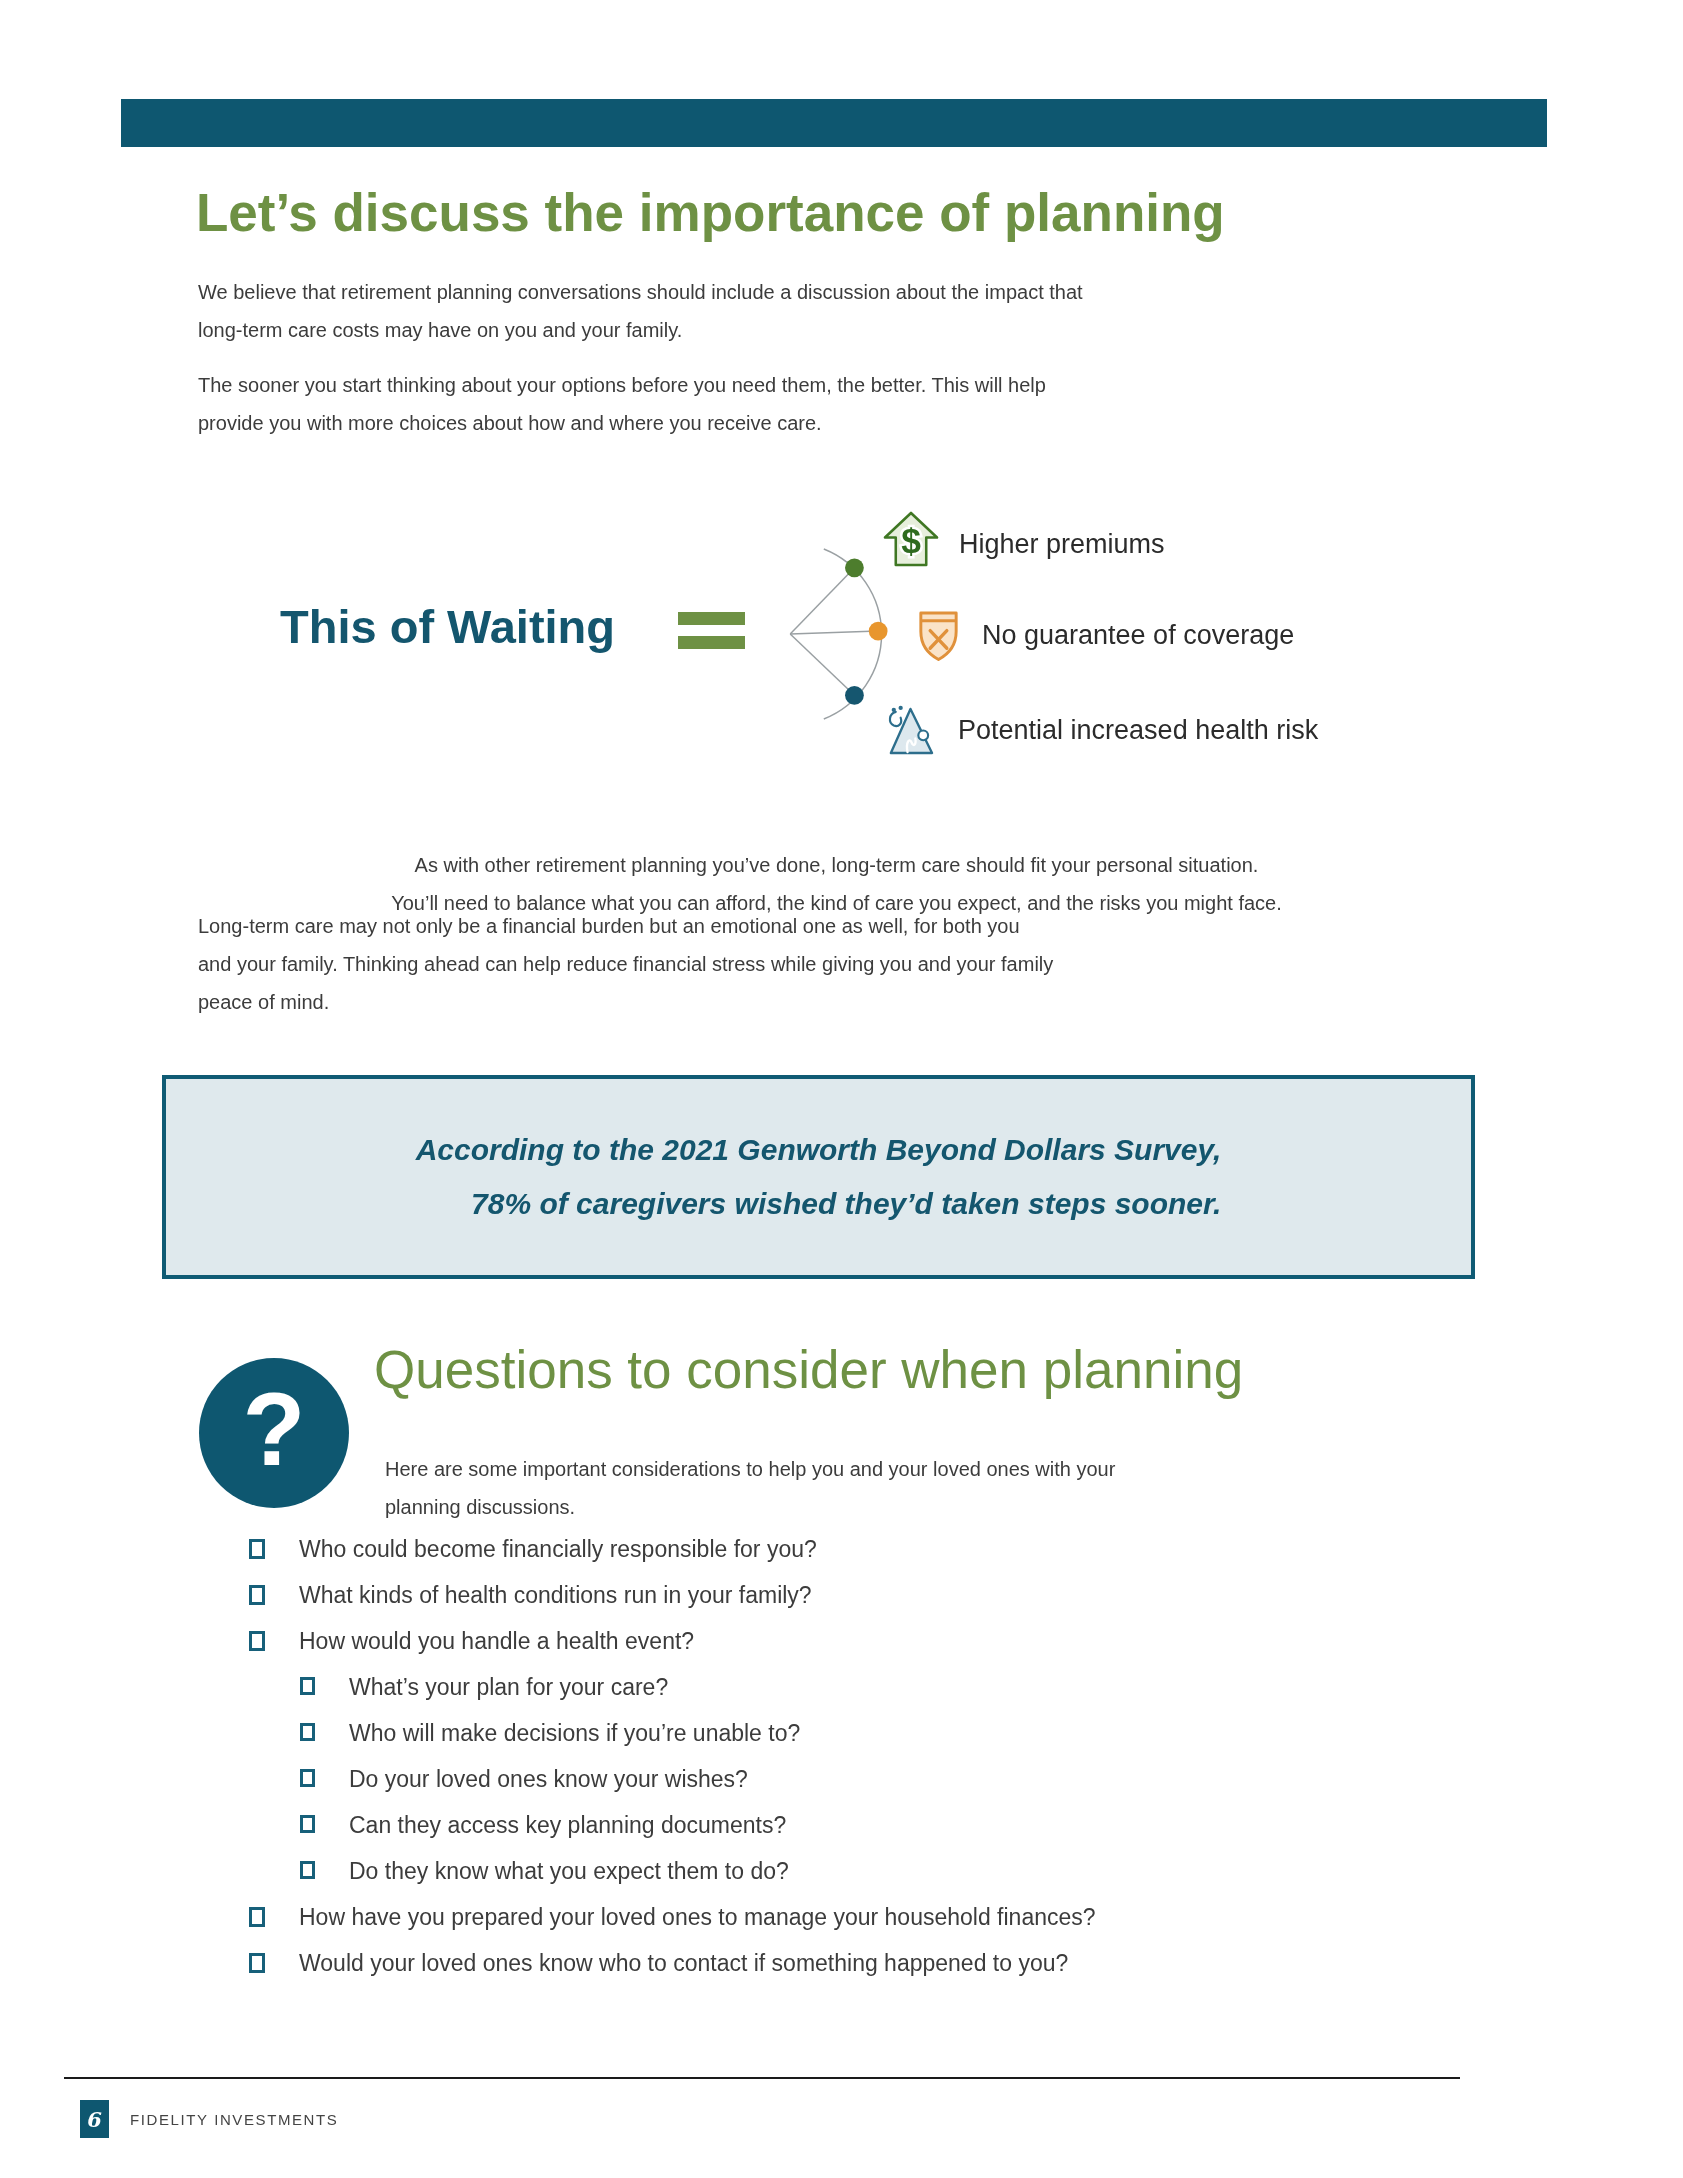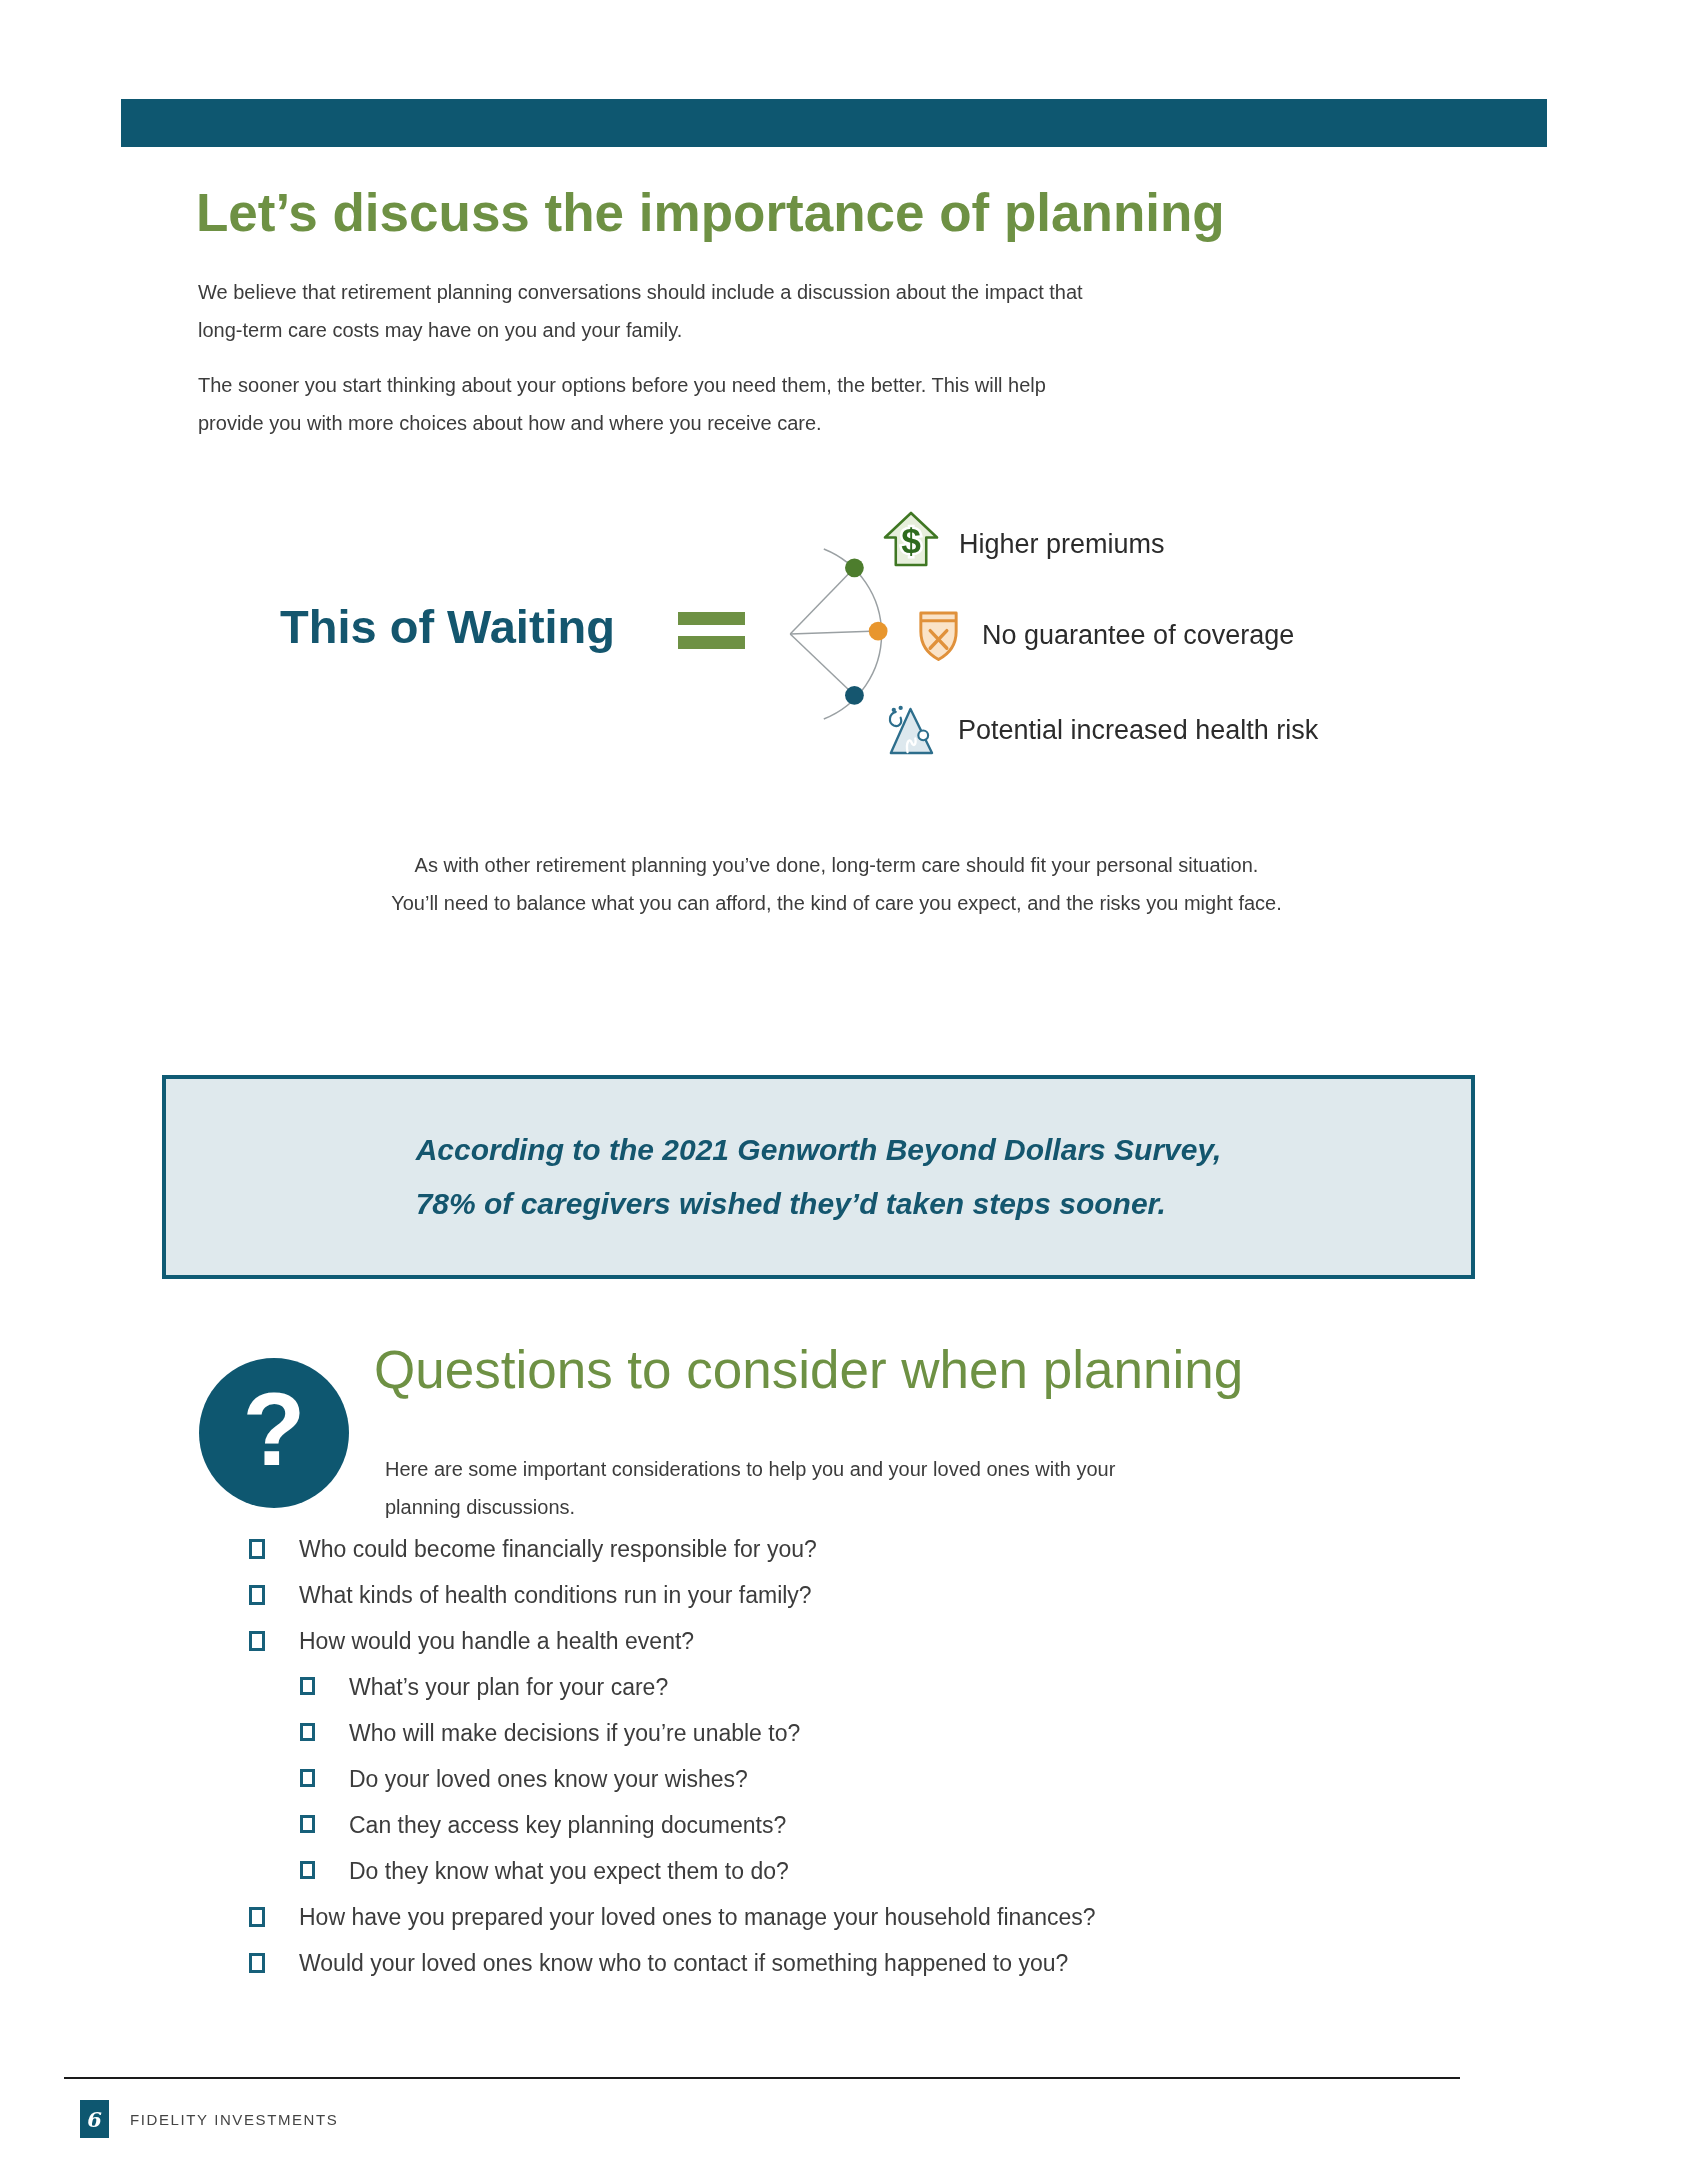--- a/index.html
+++ b/index.html
@@ -44,21 +44,21 @@
   .cons-label{
     font-size:27px;line-height:36px;color:#2b2b2b;
   }
   .lbl-1{left:959px;top:526px;}
   .lbl-2{left:982px;top:617px;}
   .lbl-3{left:958px;top:712px;}
 
   .callout{
     left:162px;top:1075px;width:1313px;height:204px;
     background:#dfe9ed;border:4px solid #0f5b74;box-sizing:border-box;
-    display:flex;align-items:center;justify-content:center;text-align:left;
+    display:flex;align-items:center;justify-content:center;text-align:right;
   }
   .callout-text{
     font-size:30px;line-height:54px;font-weight:700;font-style:italic;color:#14566e;
   }
 
   .q-badge{
     left:199px;top:1358px;width:150px;height:150px;border-radius:50%;
     background:#0e5770;display:flex;align-items:center;justify-content:center;
   }
   .q-badge .qmark{
@@ -146,20 +146,23 @@
       <circle cx="10" cy="7" r="2.2" fill="#2d6e8c"></circle>
       <circle cx="17" cy="5" r="2.2" fill="#2d6e8c"></circle>
       <circle cx="40" cy="33" r="5" fill="#ffffff" stroke="#2d6e8c" stroke-width="2.2"></circle>
       <path d="M24 50 C22 40 26 35 28 40 C30 45 33 43 32 36" fill="none" stroke="#ffffff" stroke-width="2.4" stroke-linecap="round"></path>
     </svg>
     <div class="abs cons-label lbl-3">Potential increased health risk</div>
   </div>
 
   <div class="abs body-text preline p3">As with other retirement planning you’ve done, long-term care should fit your personal situation.
 You’ll need to balance what you can afford, the kind of care you expect, and the risks you might face.</div>
+  <div class="abs body-text preline p4">Long-term care may not only be a financial burden but an emotional one as well, for both you
+and your family. Thinking ahead can help reduce financial stress while giving you and your family
+peace of mind.</div>
 
   <div class="abs callout">
     <div class="callout-text preline">According to the 2021 Genworth Beyond Dollars Survey,
 78% of caregivers wished they’d taken steps sooner.</div>
   </div>
 
   <div class="abs q-badge">
     <span class="qmark">?</span>
   </div>
   <div class="abs section-title">Questions to consider when planning</div>

